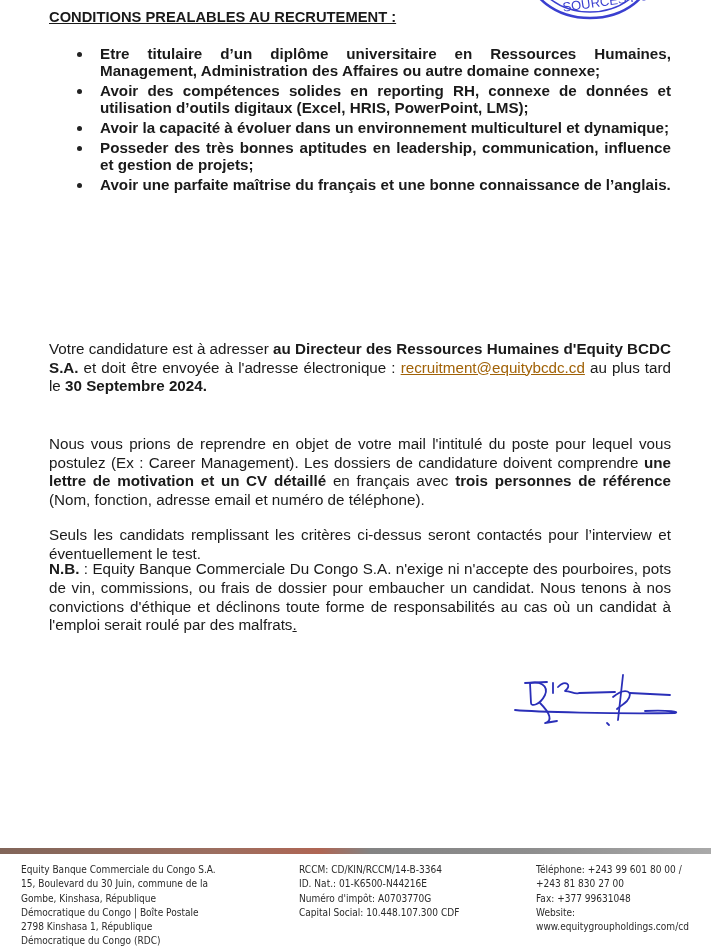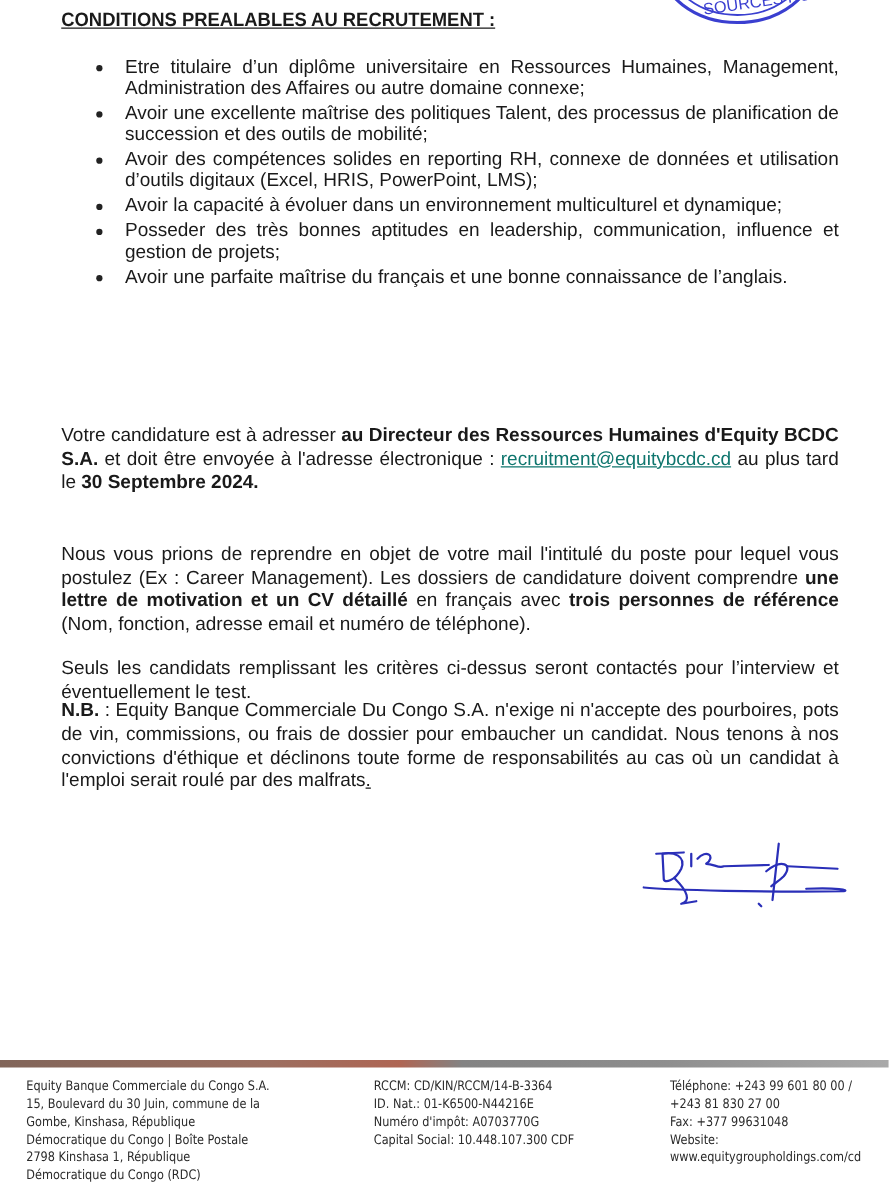--- a/index.html
+++ b/index.html
@@ -43,20 +43,21 @@
       padding: 0;
       list-style: none;
       font-size: 15.2px;
       line-height: 16.8px;
     }
     .bullets li {
       position: relative;
       padding-left: 26px;
       text-align: justify;
       margin: 0 0 3.3px 0;
+      font-weight: bold;
     }
     .bullets li .dot {
       position: absolute;
       left: 3px;
       top: 6px;
       width: 5px;
       height: 5px;
       border-radius: 50%;
       background: #222;
     }
@@ -64,21 +65,21 @@
       position: absolute;
       left: 49px;
       width: 622px;
       margin: 0;
       font-size: 15.2px;
       line-height: 18.5px;
       text-align: justify;
     }
     .para b { font-weight: bold; }
     .para a {
-      color: #0f766e;
+      color: #a16207;
       text-decoration: underline;
     }
     .p1 { top: 340px; }
     .p2 { top: 435px; }
     .p3 { top: 526px; }
     .p4 { top: 560px; line-height: 18.8px; }
     .signature {
       position: absolute;
       left: 495px;
       top: 665px;
@@ -122,21 +123,20 @@
 <svg class="stamp" viewBox="0 0 150 90">
   <ellipse cx="75" cy="40" rx="62" ry="48" fill="none" stroke="#3a3fd0" stroke-width="2.5"></ellipse>
   <ellipse cx="75" cy="40" rx="55" ry="42" fill="none" stroke="#3a3fd0" stroke-width="1.5"></ellipse>
   <text x="48" y="78" font-size="13" fill="#3a3fd0" font-family="Liberation Sans, sans-serif" transform="rotate(-8 75 78)">SOURCES HU</text>
 </svg>
 
 <h1 class="heading">CONDITIONS PREALABLES AU RECRUTEMENT :</h1>
 
 <ul class="bullets">
   <li><span class="dot"></span><span>Etre titulaire d’un diplôme universitaire en Ressources Humaines, Management, Administration des Affaires ou autre domaine connexe;</span></li>
-  <li><span class="dot"></span><span>Avoir une excellente maîtrise des politiques Talent, des processus de planification de succession et des outils de mobilité;</span></li>
   <li><span class="dot"></span><span>Avoir des compétences solides en reporting RH, connexe de données et utilisation d’outils digitaux (Excel, HRIS, PowerPoint, LMS);</span></li>
   <li><span class="dot"></span><span>Avoir la capacité à évoluer dans un environnement multiculturel et dynamique;</span></li>
   <li><span class="dot"></span><span>Posseder des très bonnes aptitudes en leadership, communication, influence et gestion de projets;</span></li>
   <li><span class="dot"></span><span>Avoir une parfaite maîtrise du français et une bonne connaissance de l’anglais.</span></li>
 </ul>
 
 <p class="para p1"><span>Votre candidature est à adresser </span><b>au Directeur des Ressources Humaines d'Equity BCDC S.A.</b><span> et doit être envoyée à l'adresse électronique : </span><a href="mailto:recruitment@equitybcdc.cd">recruitment@equitybcdc.cd</a><span> au plus tard le </span><b>30 Septembre 2024.</b></p>
 
 <p class="para p2"><span>Nous vous prions de reprendre en objet de votre mail l'intitulé du poste pour lequel vous postulez (Ex : Career Management). Les dossiers de candidature doivent comprendre </span><b>une lettre de motivation et un CV détaillé</b><span> en français avec </span><b>trois personnes de référence</b><span> (Nom, fonction, adresse email et numéro de téléphone).</span></p>
 

